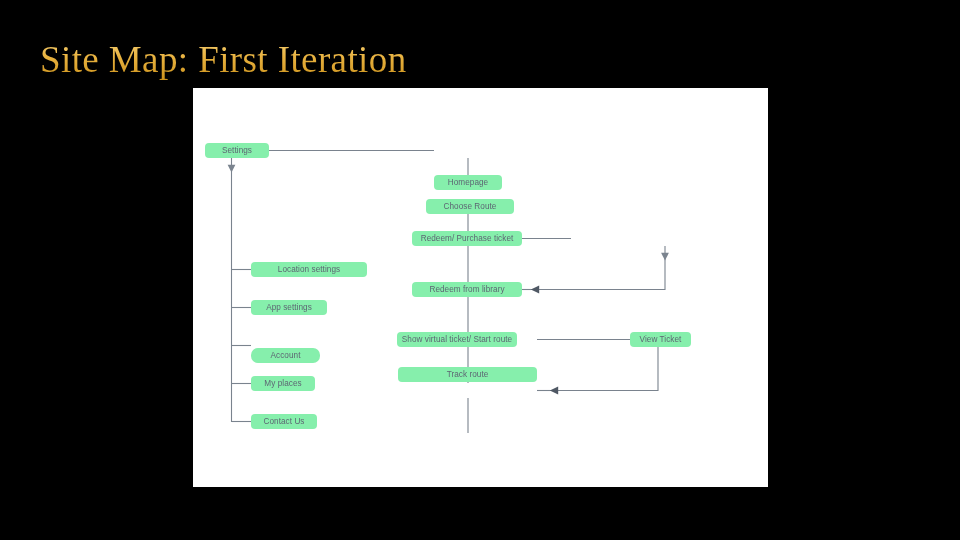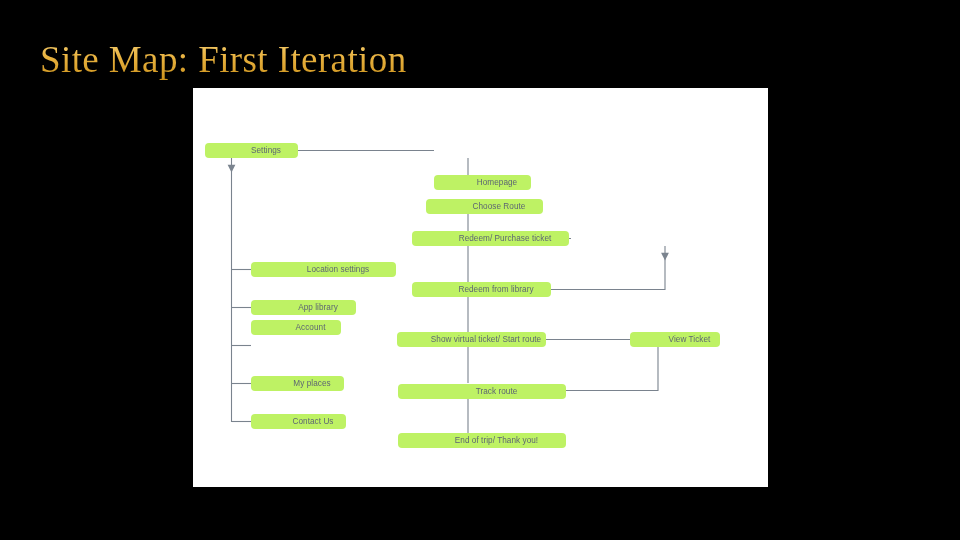--- a/index.html
+++ b/index.html
@@ -48,31 +48,30 @@
   }
   #diagram-svg {
     position: absolute;
     left: 0; top: 0;
     width: 575px;
     height: 399px;
     display: block;
   }
   .node {
     position: absolute;
-    background: #bef264;
+    background: #86efac;
     border-radius: 4px;
     color: #5d6673;
     font-size: 8.2px;
     line-height: 15px;
     height: 15px;
     text-align: center;
     white-space: nowrap;
     font-family: "Liberation Sans", sans-serif;
     letter-spacing: 0.05px;
-    padding-left: 29px;
   }
 </style>
 </head>
 <body>
 
 <div id="slide">
 
   <div id="slide-title">Site Map: First Iteration</div>
 
   <div id="diagram-panel">
@@ -119,26 +118,25 @@
 
         <path d="M275 259 L275 295"></path>
 
         <path d="M275 310 L275 345"></path>
       </g>
     </svg>
 
     <div class="node" style="left:12px;  top:55px;  width:64px;">Settings</div>
     <div class="node" style="left:241px; top:55px;  width:68px;margin-top:32px;">Homepage</div>
     <div class="node" style="left:58px;  top:174px; width:116px;">Location settings</div>
-    <div class="node" style="left:58px;  top:212px; width:76px;">App library</div>
-    <div class="node" style="left:58px;  top:232px; width:61px;">Account</div>
+    <div class="node" style="left:58px;  top:212px; width:76px;">App settings</div>
+    <div class="node" style="left:58px;  top:260px; width:69px;border-radius:7px;">Account</div>
     <div class="node" style="left:58px;  top:288px; width:64px;">My places</div>
     <div class="node" style="left:58px;  top:326px; width:66px;">Contact Us</div>
     <div class="node" style="left:233px; top:111px; width:88px;">Choose Route</div>
-    <div class="node" style="left:219px; top:143px; width:128px;">Redeem/ Purchase ticket</div>
+    <div class="node" style="left:219px; top:143px; width:110px;">Redeem/ Purchase ticket</div>
     <div class="node" style="left:219px; top:194px; width:110px;">Redeem from library</div>
     <div class="node" style="left:204px; top:244px; width:120px;">Show virtual ticket/ Start route</div>
     <div class="node" style="left:437px; top:244px; width:61px;">View Ticket</div>
-    <div class="node" style="left:205px; top:296px; width:139px;">Track route</div>
-    <div class="node" style="left:205px; top:345px; width:139px;">End of trip/ Thank you!</div>
+    <div class="node" style="left:205px; top:279px; width:139px;">Track route</div>
 
   </div>
 </div>
 
 </body></html>

